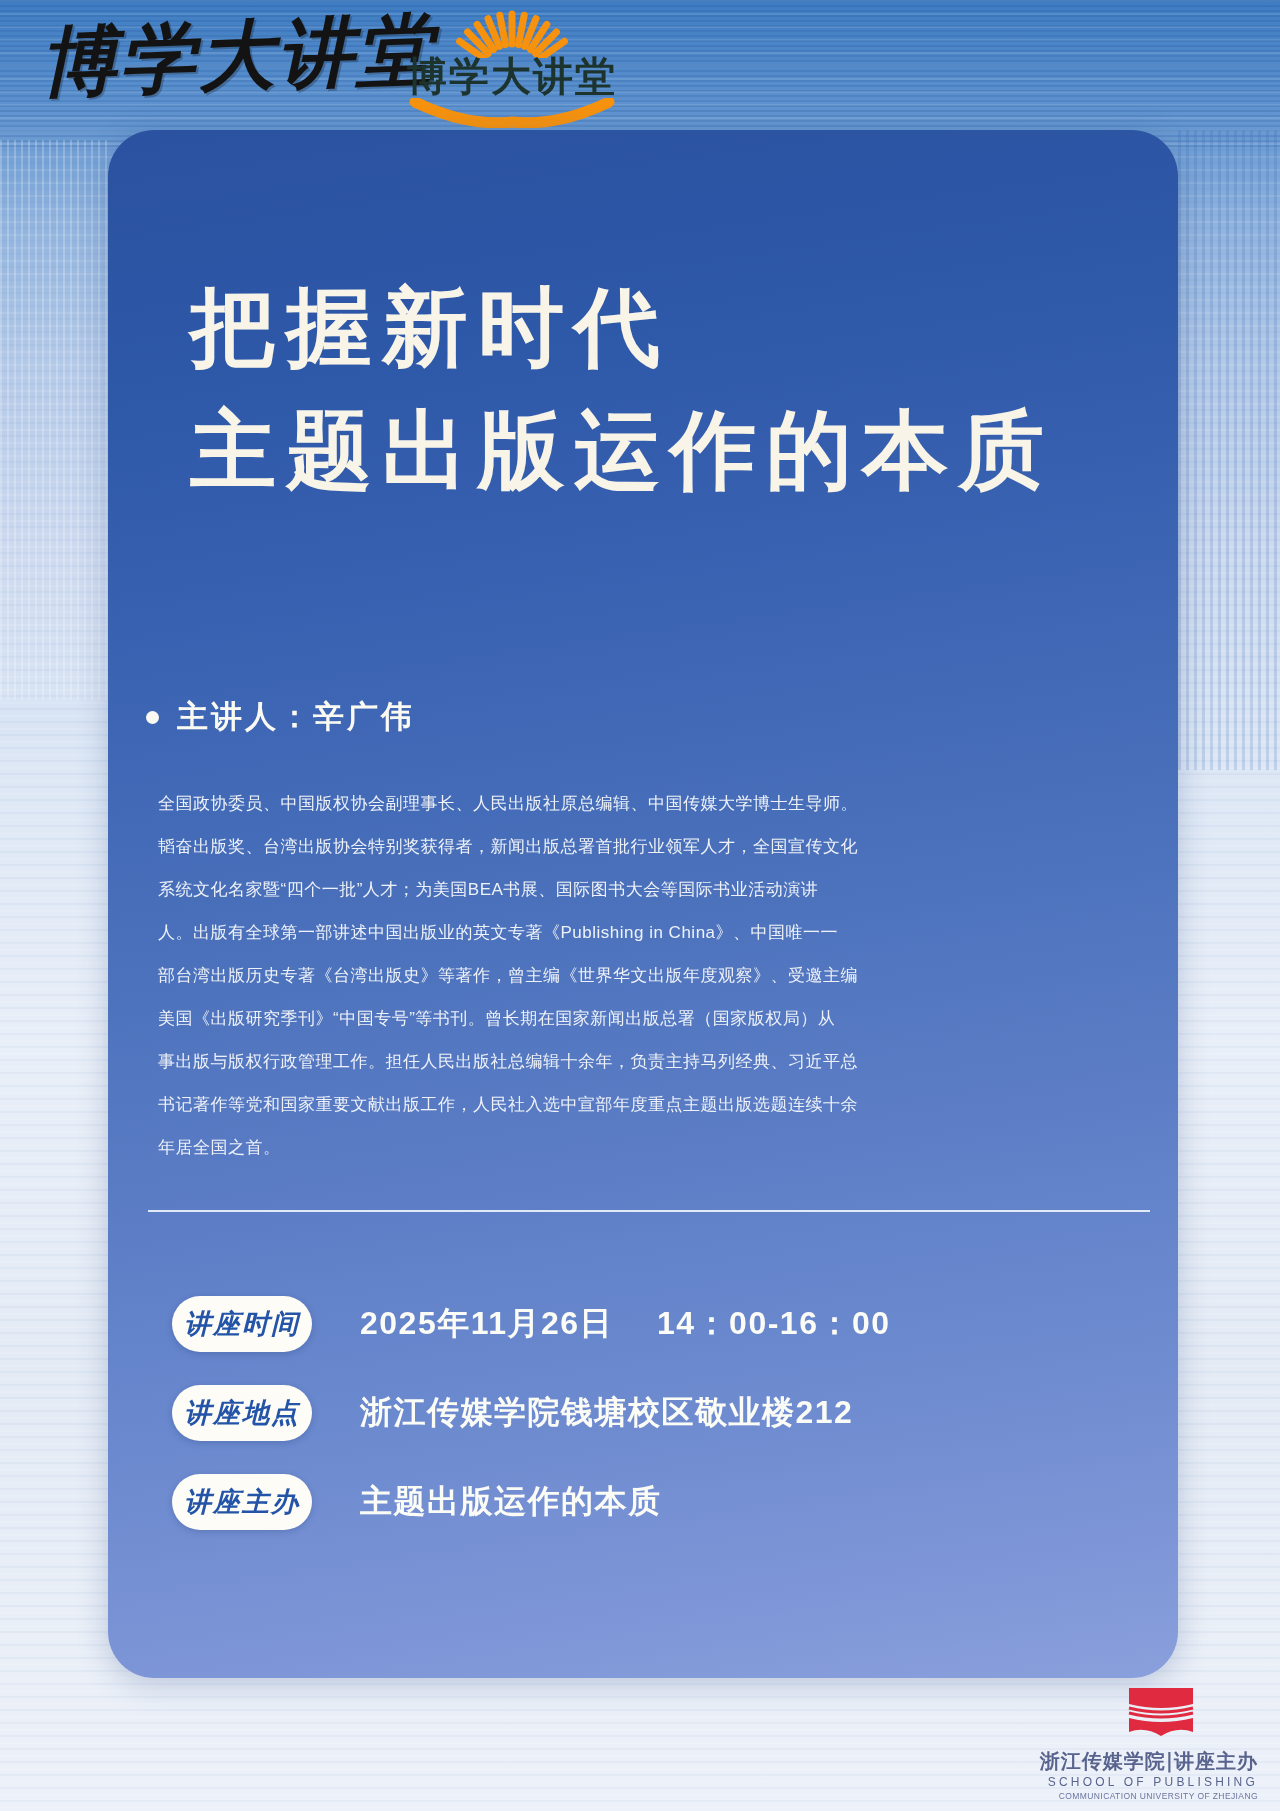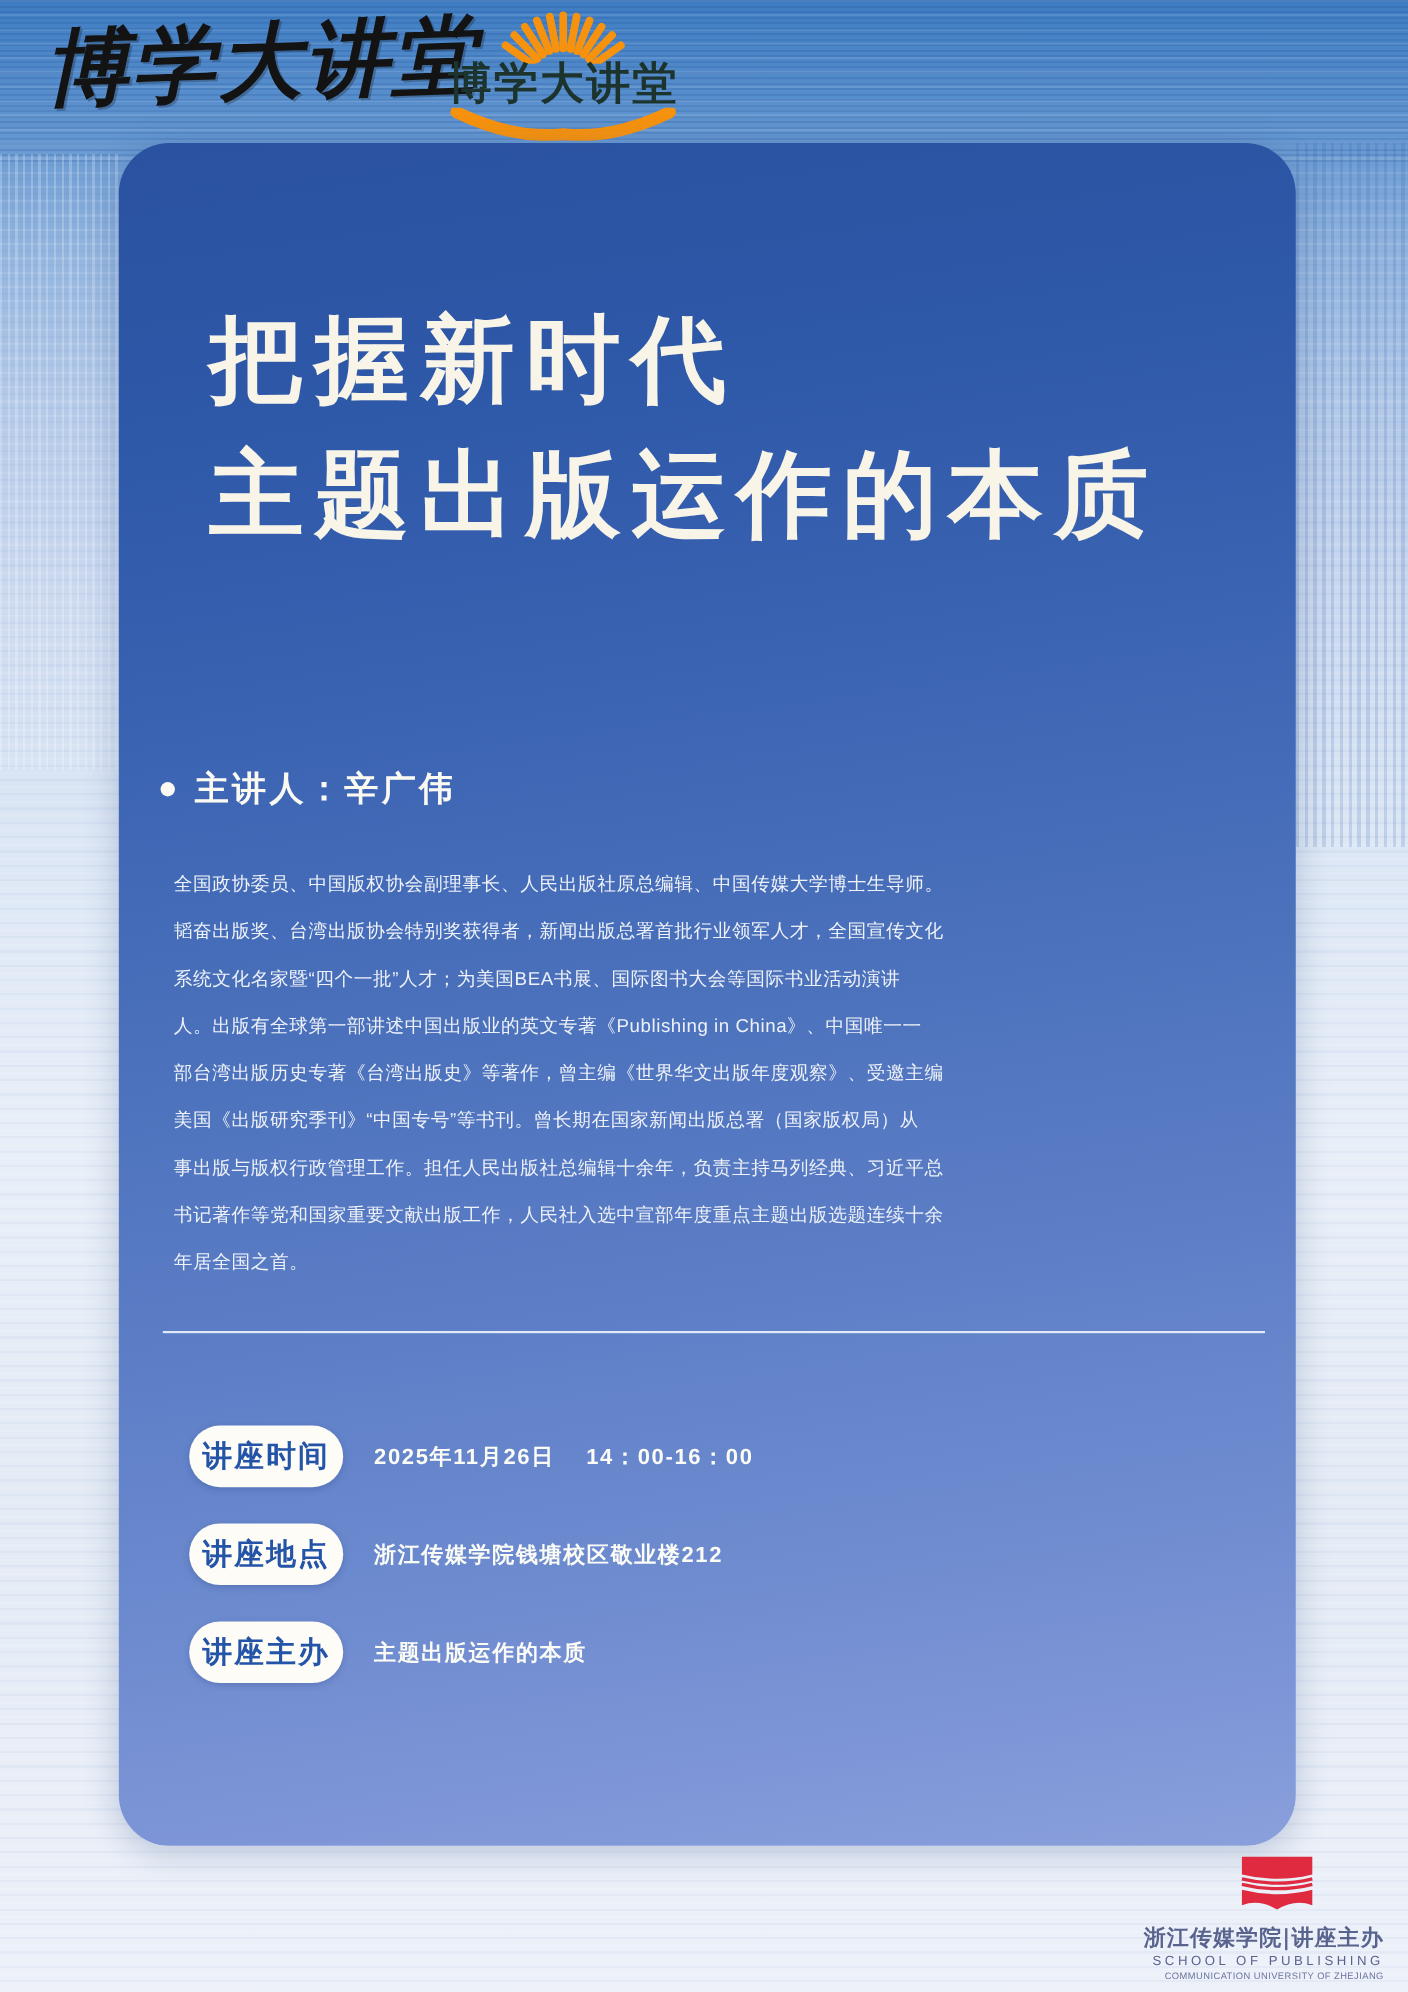--- a/index.html
+++ b/index.html
@@ -40,22 +40,22 @@
   .bullet{width:13px;height:13px;border-radius:50%;background:#fbfaf2;margin-right:18px;flex:0 0 auto;}
   .bio{position:absolute;left:50px;top:652px;width:880px;color:#eef2f8;
     font-size:17px;line-height:43px;letter-spacing:.5px;white-space:pre-line;}
   .divider{position:absolute;left:40px;top:1080px;width:1002px;height:2px;
     background:rgba(240,245,252,.9);}
   .rows{position:absolute;left:64px;top:1166px;}
   .row{display:flex;align-items:center;height:56px;margin-bottom:33px;}
   .pill{width:140px;height:56px;border-radius:30px;background:#fdfcf6;color:#2454a8;
     font-size:27px;font-weight:bold;letter-spacing:2px;
     display:flex;align-items:center;justify-content:center;flex:0 0 auto;
-    box-shadow:0 2px 6px rgba(30,60,120,.25);}
-  .value{margin-left:28px;color:#fcfcf6;font-size:20px;font-weight:bold;letter-spacing:1.5px;white-space:nowrap;}
+    box-shadow:0 2px 6px rgba(30,60,120,.25);font-style:italic;}
+  .value{margin-left:48px;color:#fcfcf6;font-size:32px;font-weight:bold;letter-spacing:1.5px;white-space:nowrap;}
 
   
   .footer{position:absolute;left:1020px;top:1686px;width:238px;text-align:right;color:#59648e;}
   .footer svg{display:block;margin:0 62px 8px auto;}
   .f-cn{font-family:"DejaVu Serif",serif;font-weight:bold;font-size:20px;line-height:26px;letter-spacing:1px;}
   .f-en1{font-size:12px;font-weight:normal;letter-spacing:3.2px;line-height:16px;}
   .f-en2{font-size:8.5px;font-weight:normal;letter-spacing:.4px;line-height:12px;color:#6a74a0;}
 </style>
 </head>
 <body>

